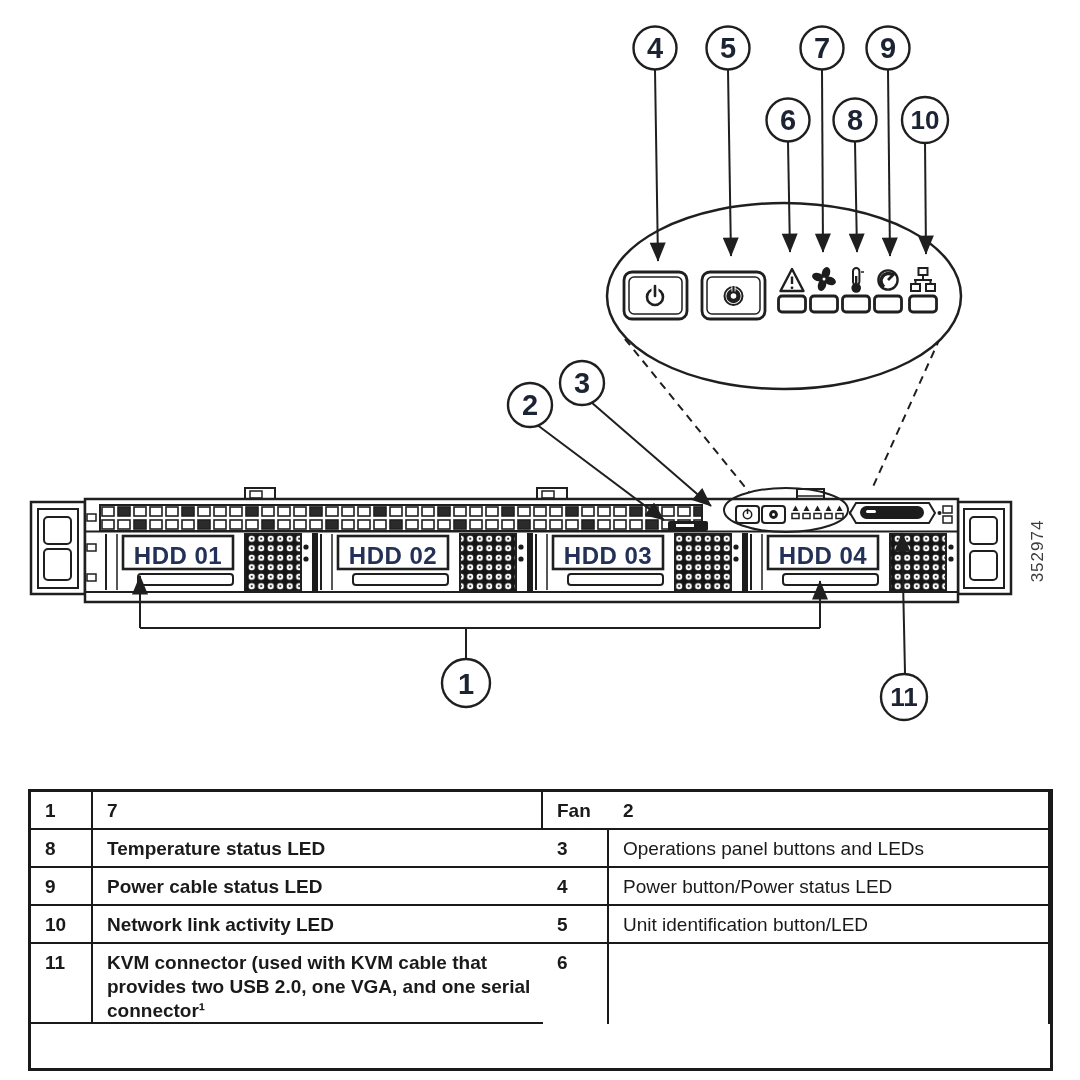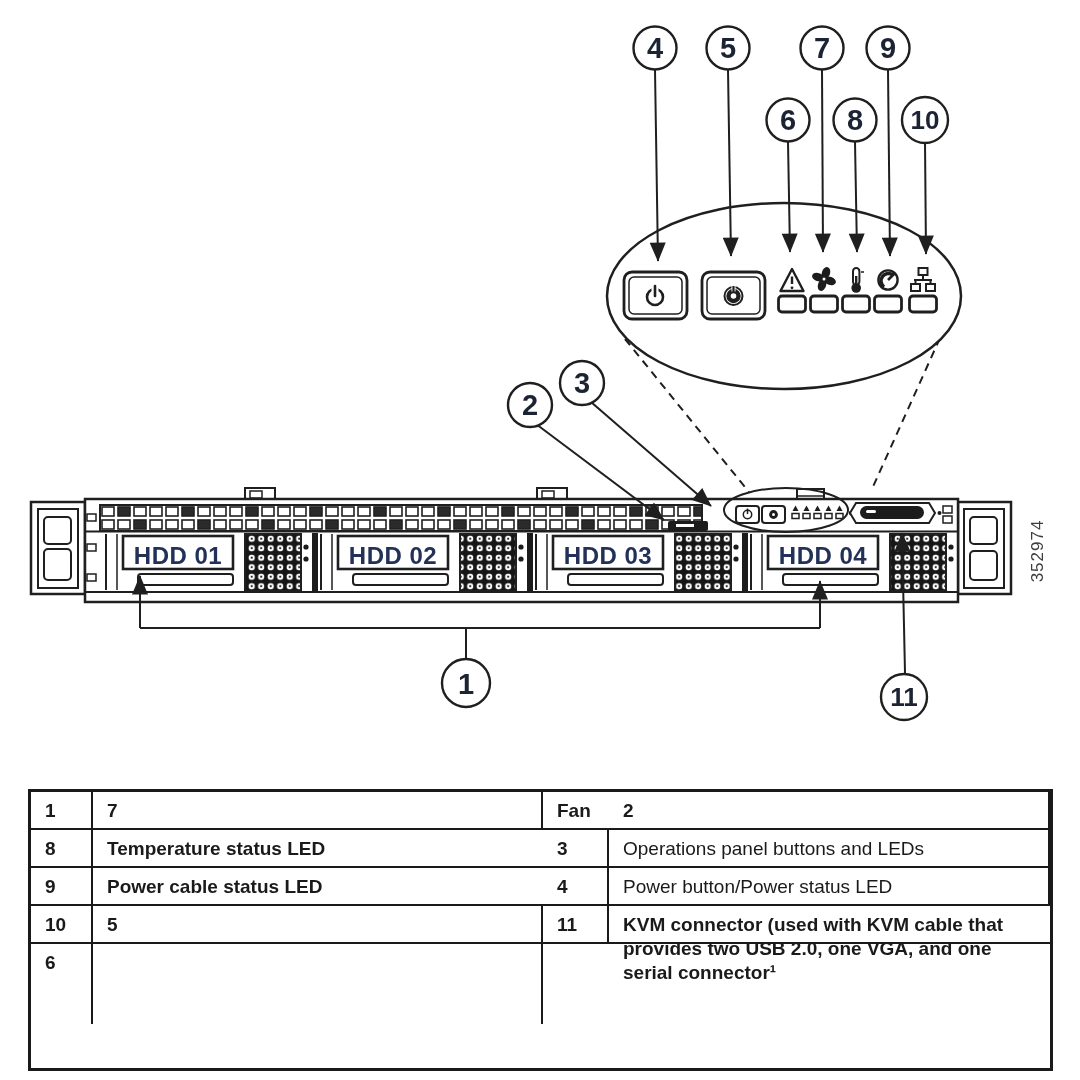--- a/index.html
+++ b/index.html
@@ -330,22 +330,24 @@
   <div class="cell noR">Temperature status LED</div>
 
   <div class="cell num">3</div>
   <div class="cell">Operations panel buttons and LEDs</div>
   <div class="cell num">9</div>
   <div class="cell noR">Power cable status LED</div>
 
   <div class="cell num">4</div>
   <div class="cell">Power button/Power status LED</div>
   <div class="cell num">10</div>
+  <div class="cell noR">Network link activity LED</div>
 
   <div class="cell num">5</div>
+  <div class="cell">Unit identification button/LED</div>
   <div class="cell num">11</div>
   <div class="cell noR">KVM connector (used with KVM cable that provides two USB 2.0, one VGA, and one serial connector¹</div>
 
   <div class="cell num noB">6</div>
   <div class="cell num noB"></div>
   <div class="cell noR noB"></div>
 </div>
 
 </div>
 

